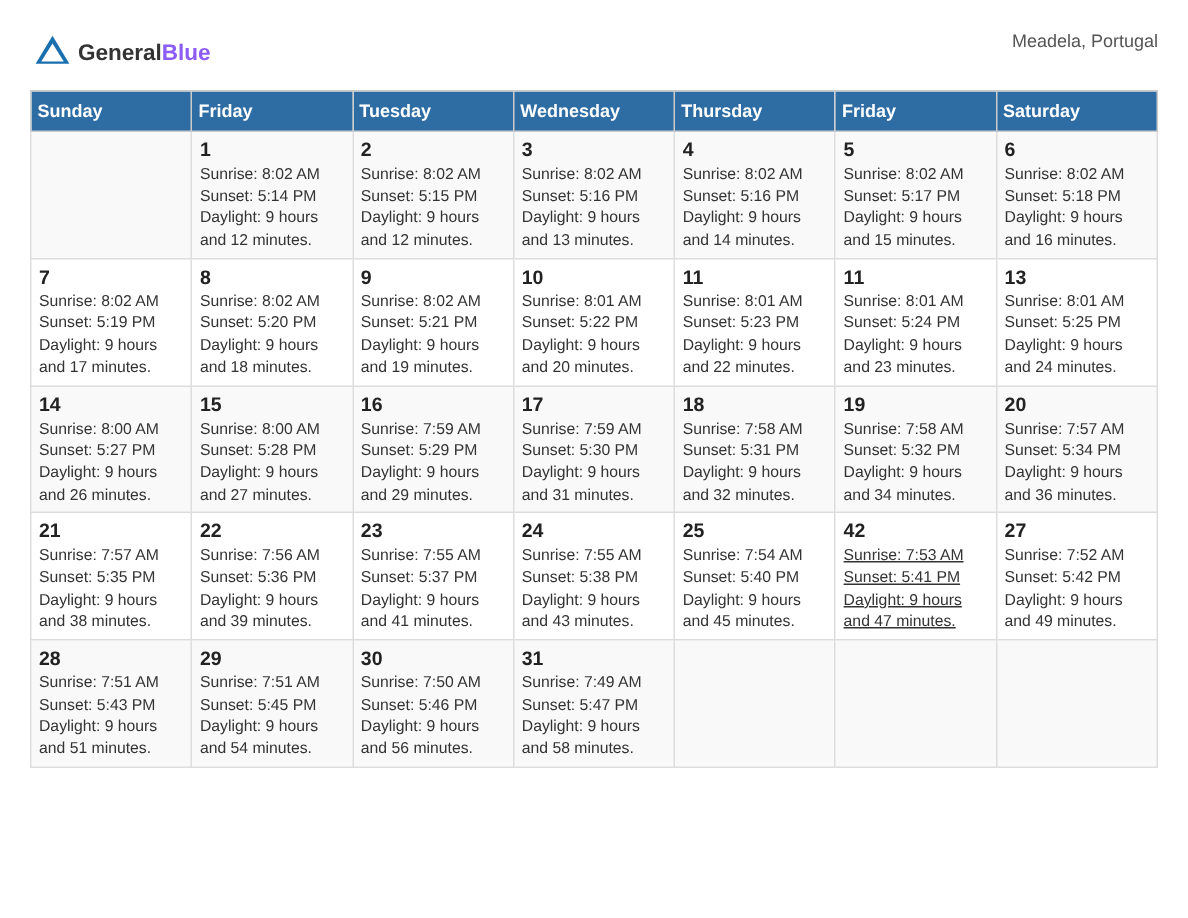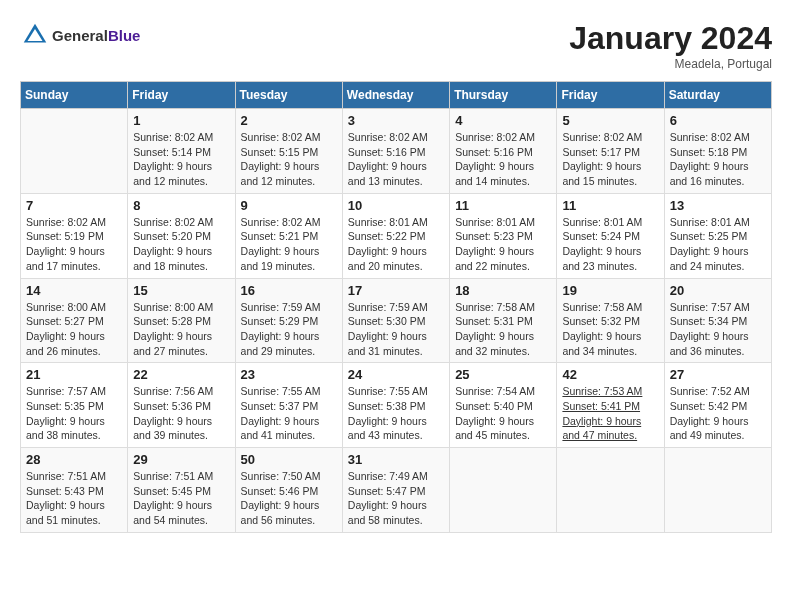--- a/index.html
+++ b/index.html
@@ -24,21 +24,21 @@
       display: flex;
       flex-direction: row;
       font-size: 15px;
       font-weight: bold;
       line-height: 1;
     }
     .logo-text .general {
       color: #333;
     }
     .logo-text .blue {
-      color: #4c1d95;
+      color: #8b5cf6;
     }
     .logo-icon {
       width: 30px;
       height: 30px;
       margin-right: 2px;
     }
     .title-block {
       text-align: right;
     }
     .month-year {
@@ -101,21 +101,20 @@
     <svg class="logo-icon" viewBox="0 0 40 40">
       <polygon points="20,5 35,30 5,30" fill="#1a6faf"></polygon>
       <polygon points="20,12 30,28 10,28" fill="#fff"></polygon>
     </svg>
     <div class="logo-text">
       <span class="general">General</span>
       <span class="blue">Blue</span>
     </div>
   </div>
   <div class="title-block">
-    <div class="month-year">January 2024</div>
     <div class="location">Meadela, Portugal</div>
   </div>
 </div>
 
 <table>
   <thead>
     <tr>
     <th>Sunday</th>
         <th>Friday</th>
         <th>Tuesday</th>
@@ -333,21 +332,21 @@
 and 51 minutes.</div>
         </td>
         <td>
           <span class="day-num">29</span>
           <div class="day-info" style="white-space: pre-line;">Sunrise: 7:51 AM
 Sunset: 5:45 PM
 Daylight: 9 hours
 and 54 minutes.</div>
         </td>
         <td>
-          <span class="day-num">50</span>
+          <span class="day-num">30</span>
           <div class="day-info" style="white-space: pre-line;">Sunrise: 7:50 AM
 Sunset: 5:46 PM
 Daylight: 9 hours
 and 56 minutes.</div>
         </td>
         <td>
           <span class="day-num">31</span>
           <div class="day-info" style="white-space: pre-line;">Sunrise: 7:49 AM
 Sunset: 5:47 PM
 Daylight: 9 hours

